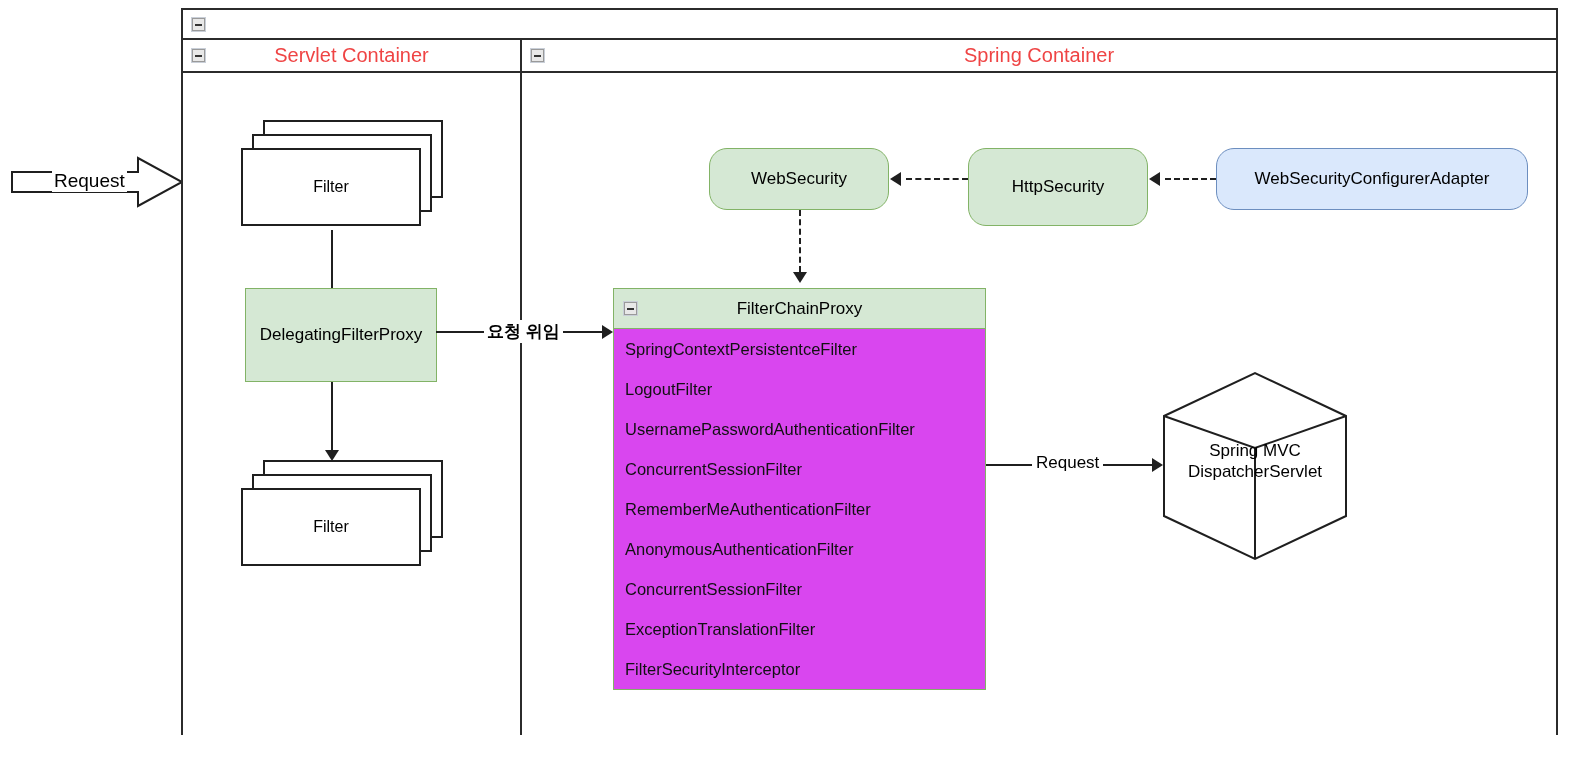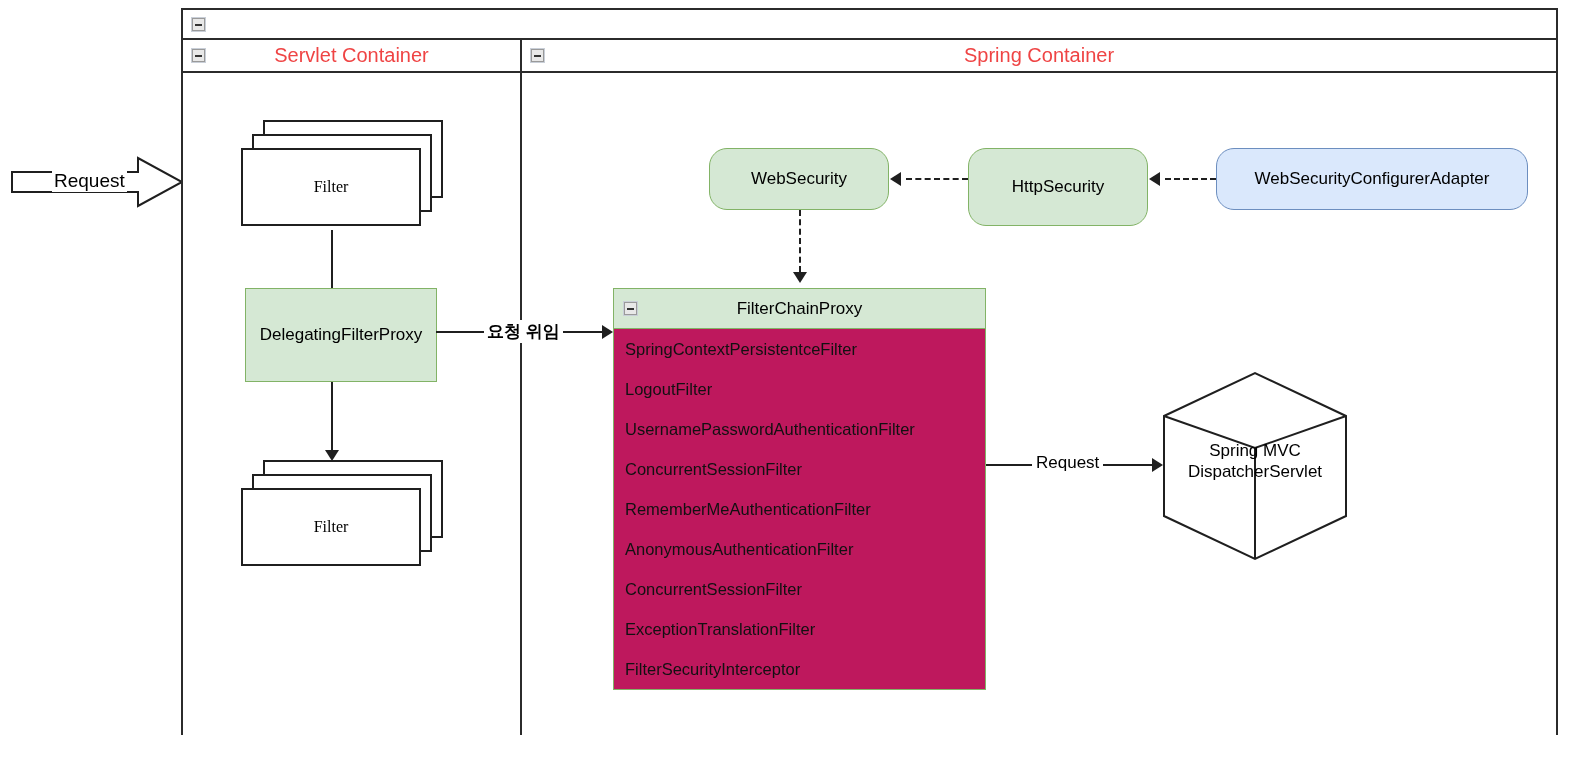--- a/index.html
+++ b/index.html
@@ -120,31 +120,31 @@
   .stack .sheet {
     position: absolute;
     background: #ffffff;
     border: 2px solid #1f1f1f;
     box-sizing: border-box;
   }
   .stack .sheet.back2  { left: 22px; top: 0px;  width: 180px; height: 78px; }
   .stack .sheet.back1  { left: 11px; top: 14px; width: 180px; height: 78px; }
   .stack .sheet.front  { left: 0px;  top: 28px; width: 180px; height: 78px;
                          display:flex; align-items:center; justify-content:center;
-                         font-size: 16px; color: #000; font-family: Liberation Serif, serif; }
+                         font-size: 16px; color: #000; }
 
   
   #filterchain {
     left: 613px;
     top: 288px;
     width: 373px;
     height: 402px;
     border: 1px solid #82b366;
     box-sizing: border-box;
-    background: #be185d;
+    background: #d946ef;
   }
   #fcp-header {
     position: absolute;
     left: 0; top: 0;
     width: 100%;
     height: 40px;
     background: #d5e8d4;
     border-bottom: 1px solid #82b366;
     box-sizing: border-box;
     display: flex;

